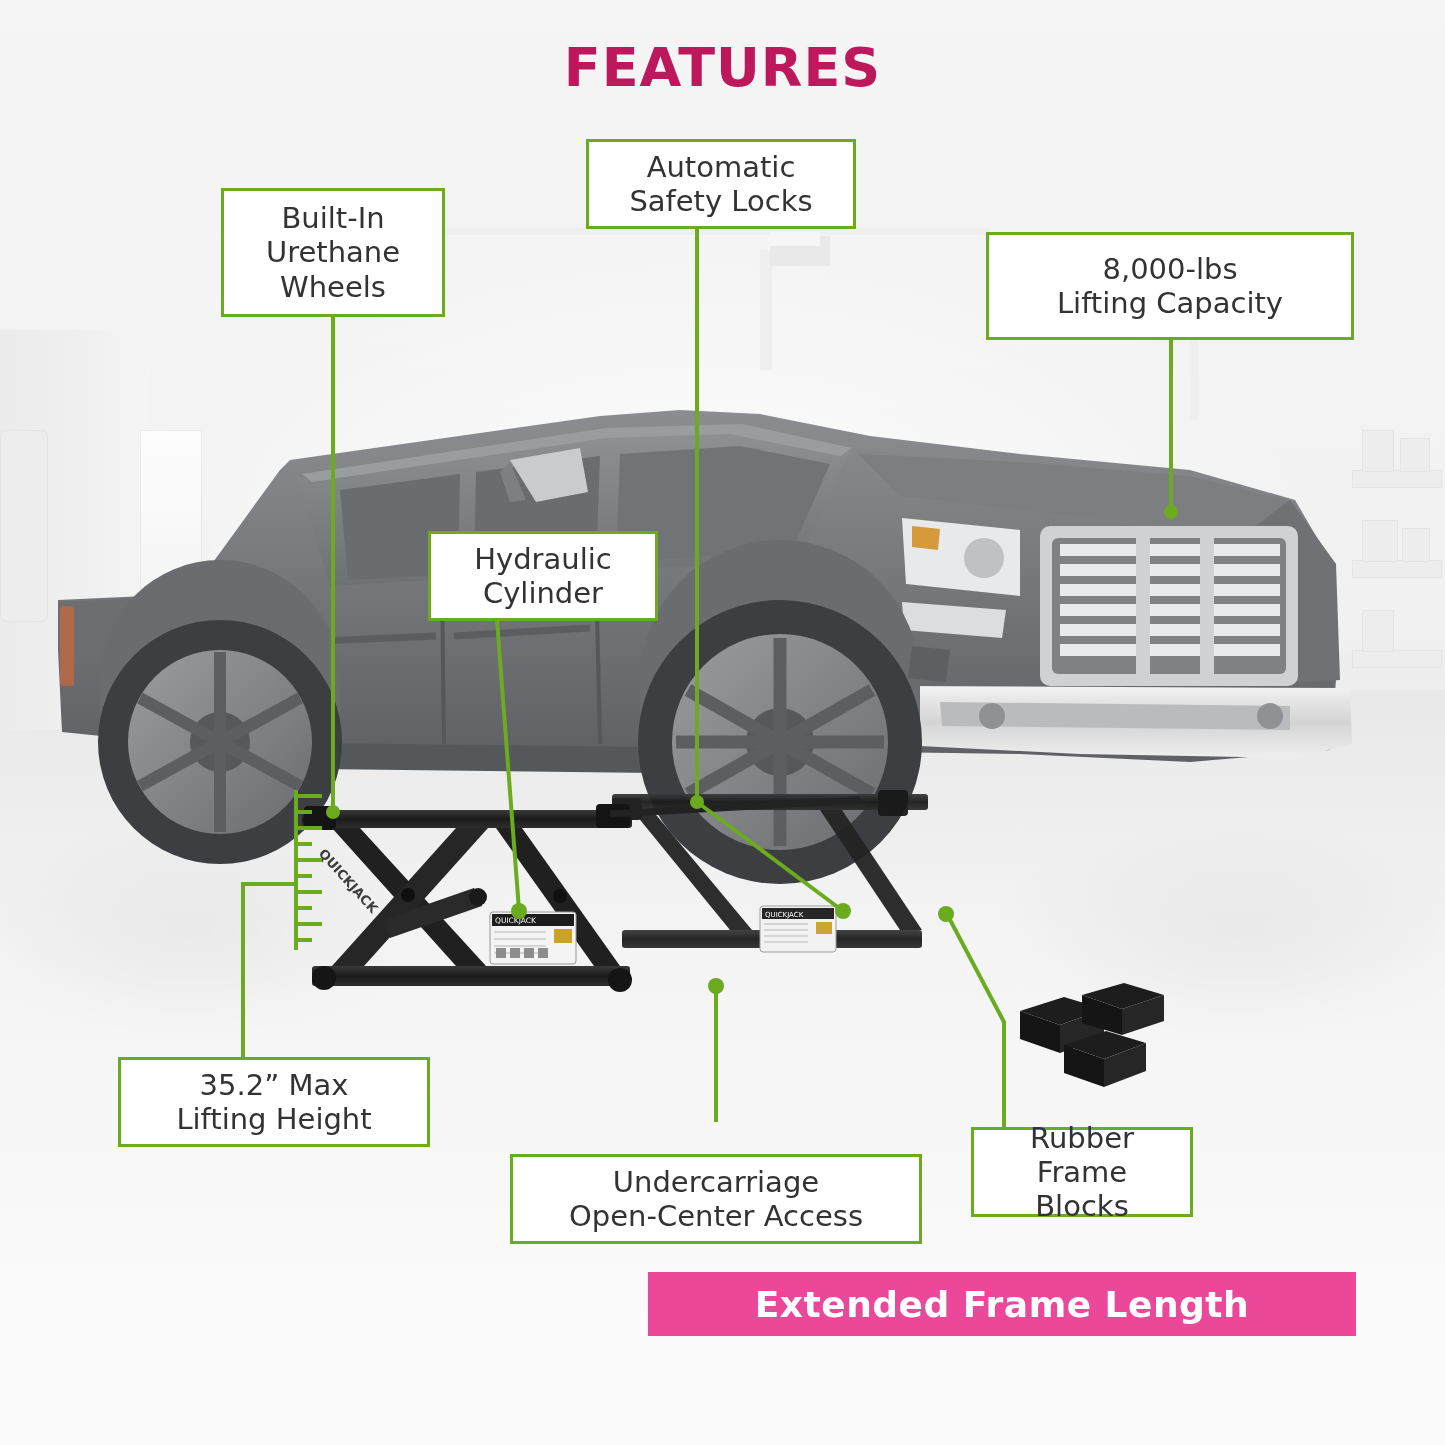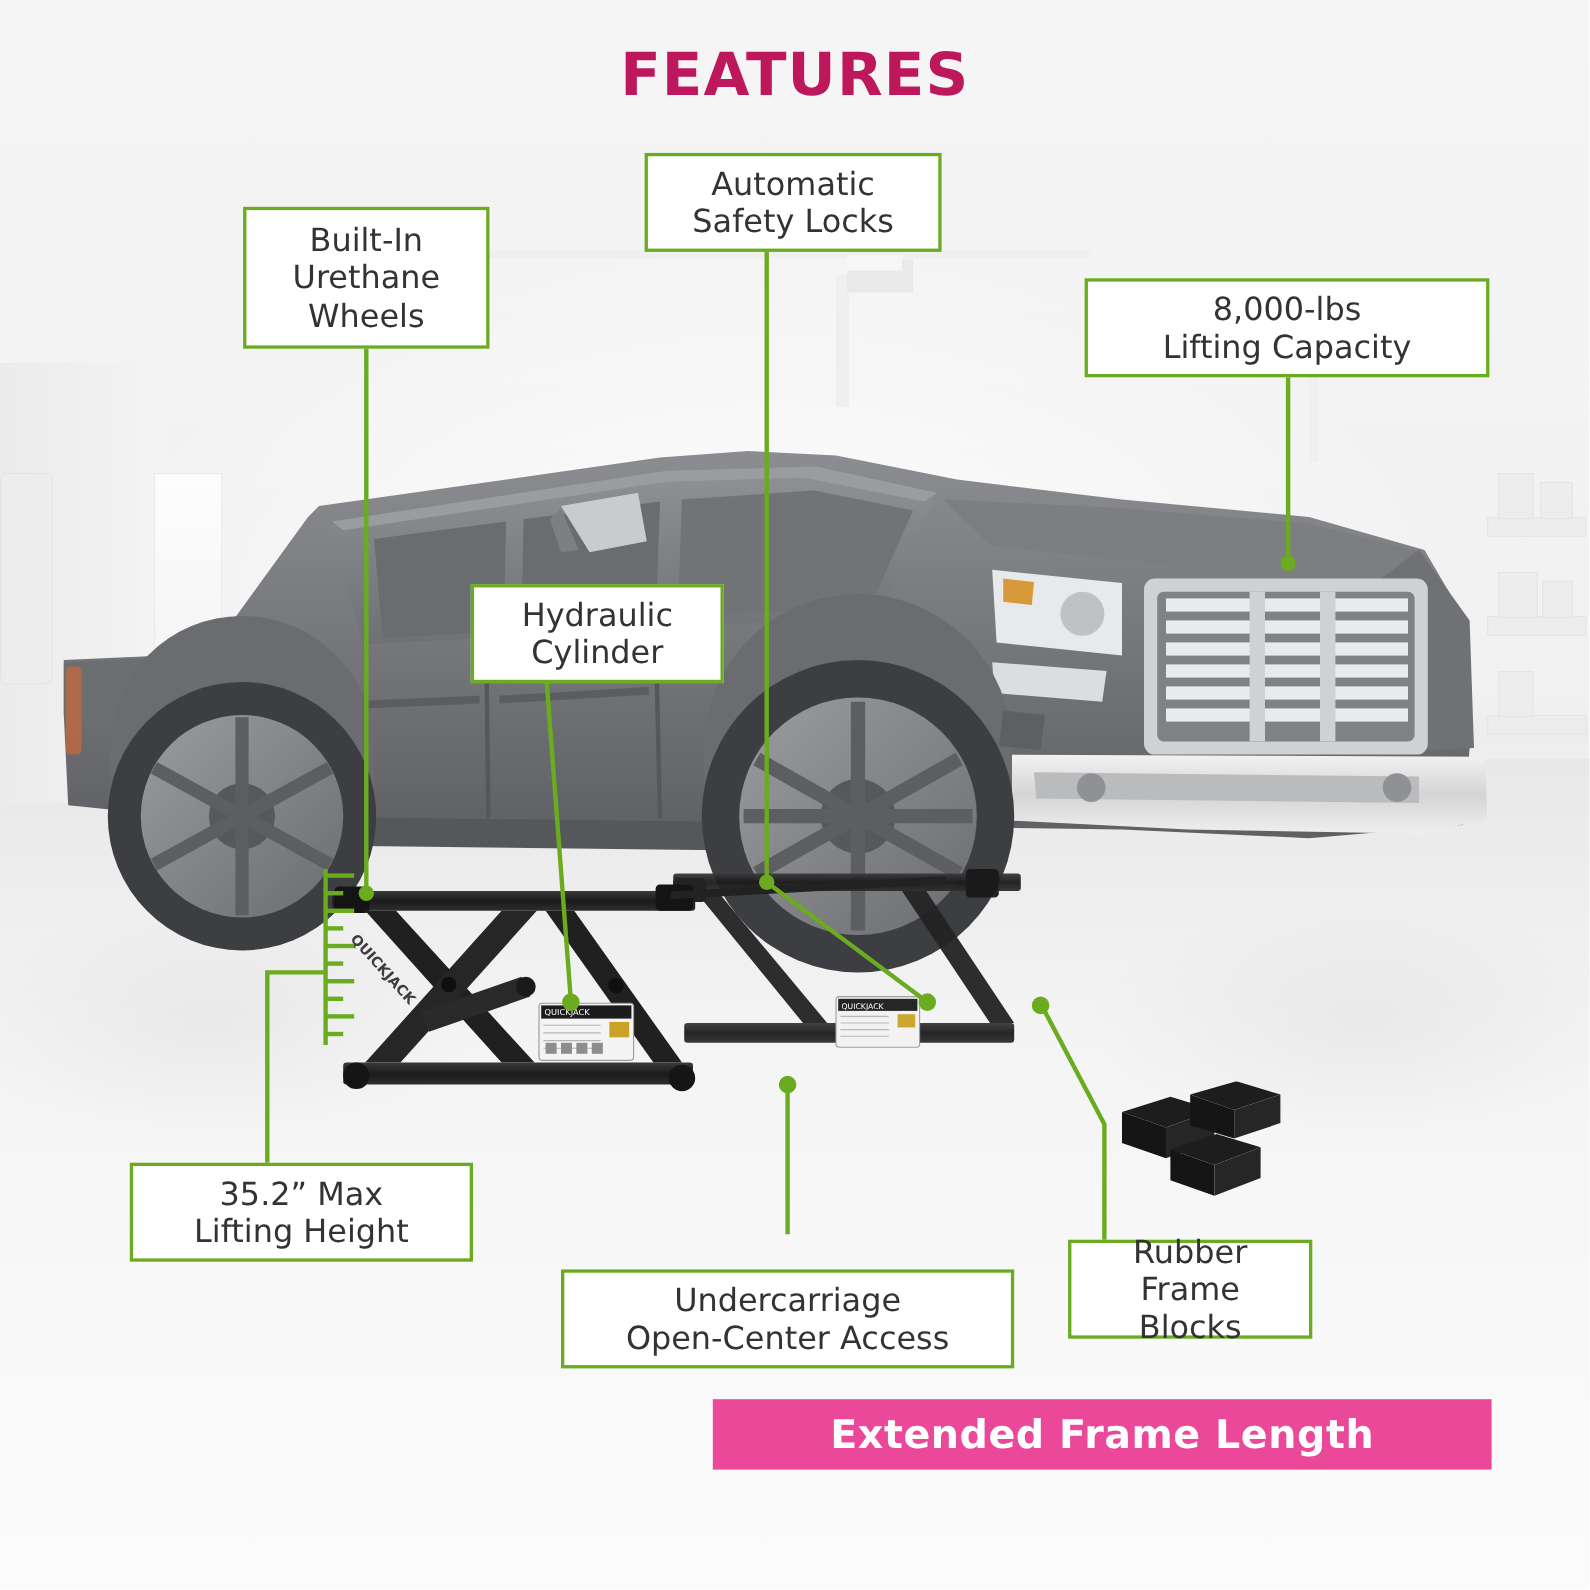--- a/index.html
+++ b/index.html
@@ -351,21 +351,21 @@
     <span>Built-In
 Urethane
 Wheels</span>
   </div>
 
   <div class="callout" style="left:566px;top:139px;width:270px;height:90px;margin-left:20px;">
     <span>Automatic
 Safety Locks</span>
   </div>
 
-  <div class="callout" style="left:986px;top:253px;width:368px;height:90px;">
+  <div class="callout" style="left:986px;top:232px;width:368px;height:108px;">
     <span>8,000-lbs
 Lifting Capacity</span>
   </div>
 
   <div class="callout" style="left:428px;top:531px;width:230px;height:90px;">
     <span>Hydraulic
 Cylinder</span>
   </div>
 
   <div class="callout" style="left:118px;top:1057px;width:312px;height:90px;">

